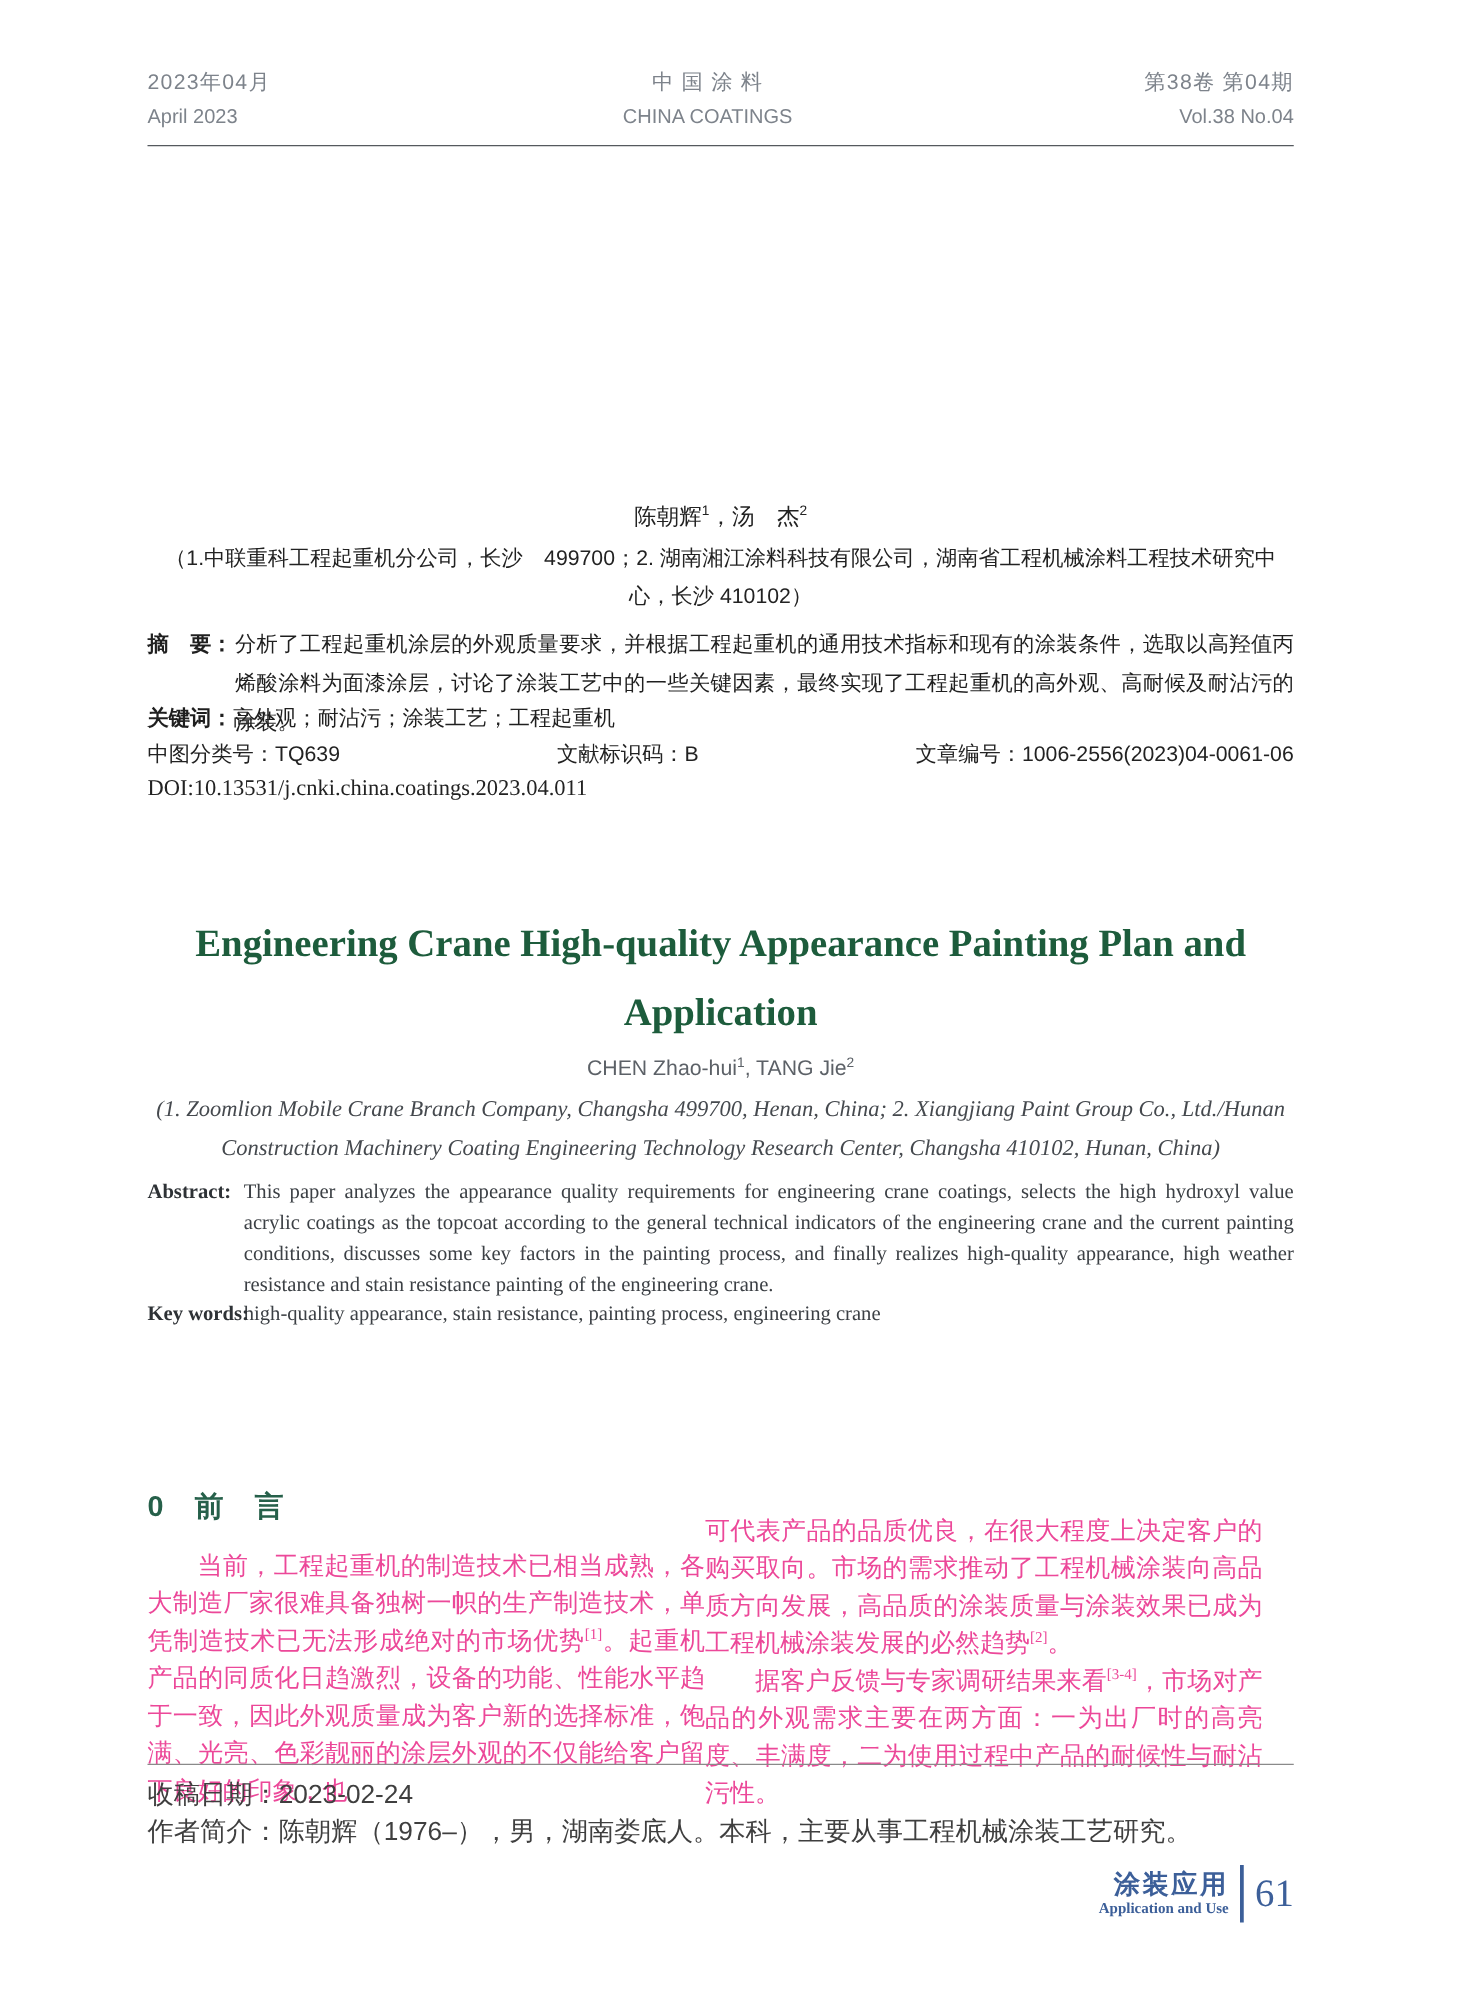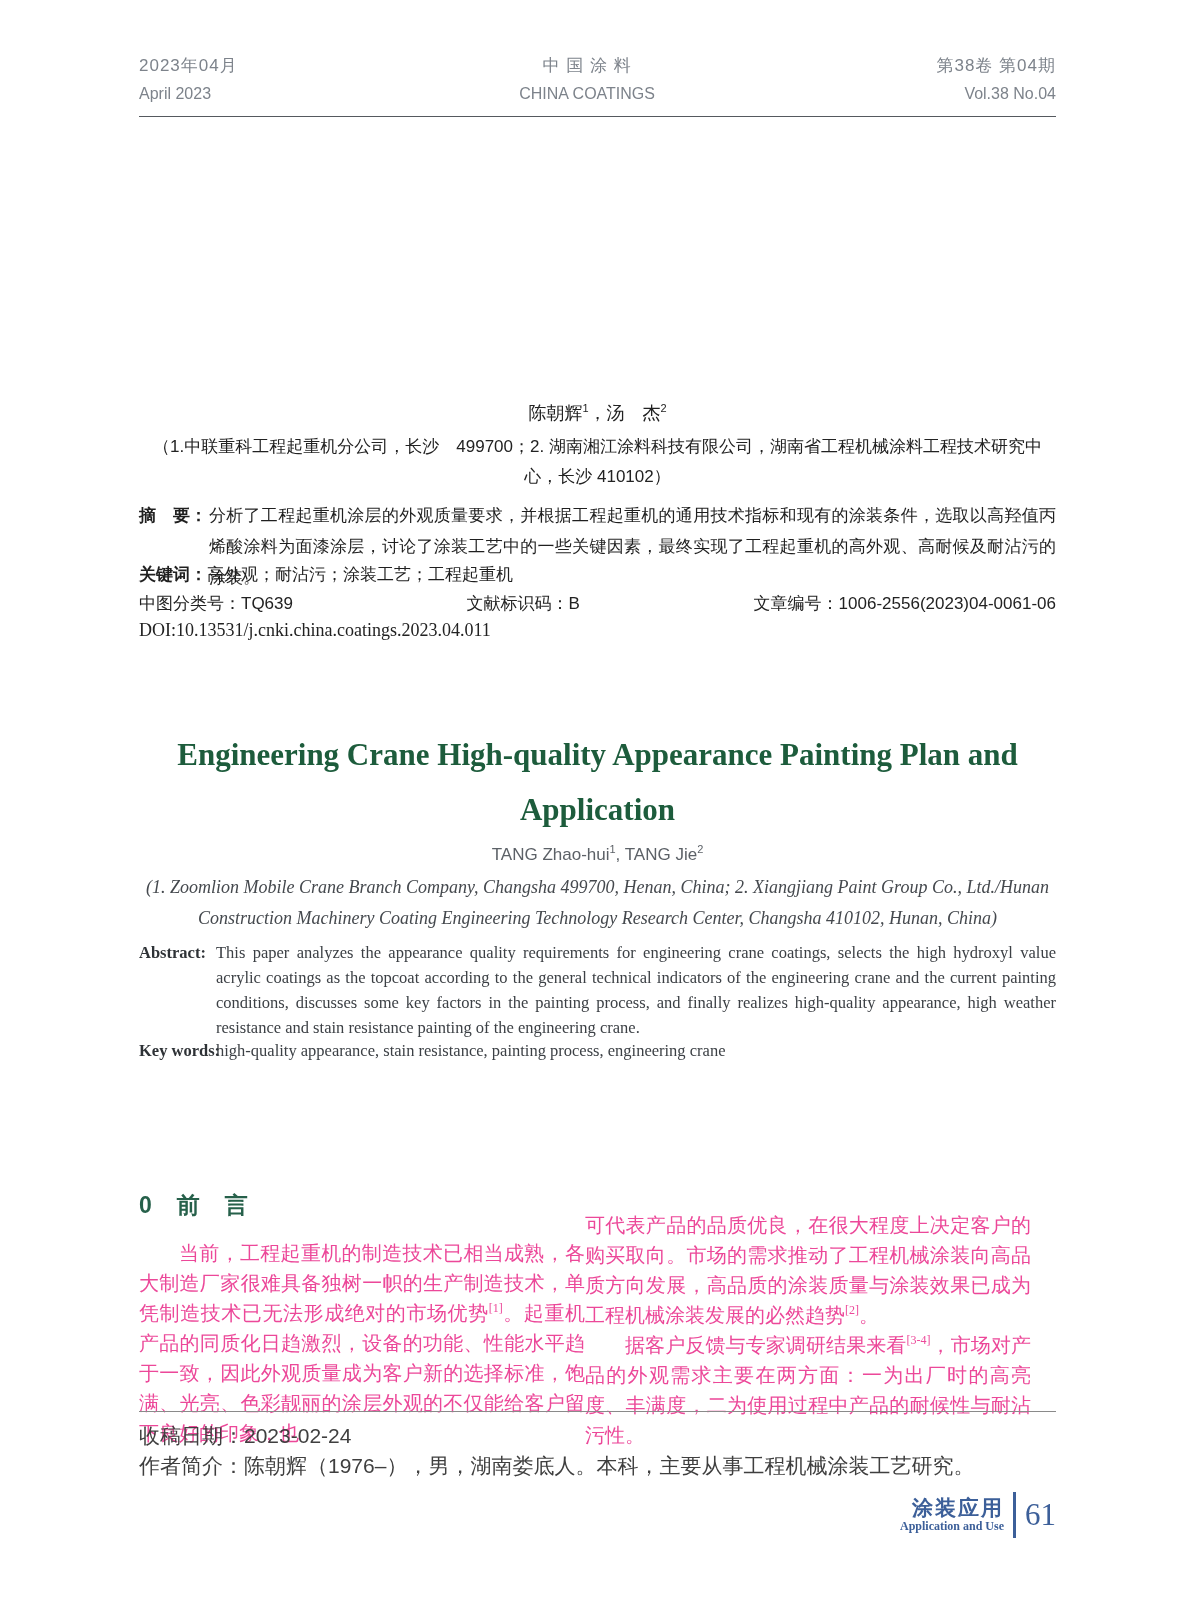--- a/index.html
+++ b/index.html
@@ -1,18 +1,18 @@
 <!DOCTYPE html>
 <html style="--green: #1d5c3c; --blue: #3c5f99;"><head>
 <meta charset="utf-8">
 <style>
   html,body{margin:0;padding:0;background:#ffffff;}
   .page{position:relative;width:1187px;height:1600px;background:#ffffff;overflow:hidden;
         font-family:"Liberation Sans","DejaVu Sans",sans-serif;color:#1f1f1f;}
-  .content{position:absolute;left:139px;top:0;width:917px;height:1600px;}
+  .content{position:absolute;left:118px;top:0;width:917px;height:1600px;}
   .abs{position:absolute;left:0;right:0;}
 
   
   .header{top:52px;display:flex;justify-content:space-between;align-items:flex-start;
           color:#7d838b;font-size:17px;line-height:28px;
           border-bottom:1.5px solid #55595e;padding-bottom:8px;}
   .header .h-center{text-align:center;}
   .header .h-right{text-align:right;}
   .h-zh{letter-spacing:1px;}
   .h-en{font-size:16px;}
@@ -112,21 +112,21 @@
     <div class="abs meta-row">
       <span>中图分类号：TQ639</span>
       <span>文献标识码：B</span>
       <span>文章编号：1006-2556(2023)04-0061-06</span>
     </div>
 
     <div class="abs doi">DOI:10.13531/j.cnki.china.coatings.2023.04.011</div>
 
     <h2 class="abs title-en">Engineering Crane High-quality Appearance Painting Plan and Application</h2>
 
-    <div class="abs authors-en"><span>TANG Zhao-hui</span><sup class="sup">1</sup><span>, TANG Jie</span><sup class="sup">2</sup></div>
+    <div class="abs authors-en"><span>CHEN Zhao-hui</span><sup class="sup">1</sup><span>, TANG Jie</span><sup class="sup">2</sup></div>
 
     <div class="abs affil-en">(1. Zoomlion Mobile Crane Branch Company, Changsha 499700, Henan, China; 2. Xiangjiang Paint Group Co., Ltd./Hunan Construction Machinery Coating Engineering Technology Research Center, Changsha 410102, Hunan, China)</div>
 
     <div class="abs abstract-en">
       <span class="label">Abstract:</span>
       <span>This paper analyzes the appearance quality requirements for engineering crane coatings, selects the high hydroxyl value acrylic coatings as the topcoat according to the general technical indicators of the engineering crane and the current painting conditions, discusses some key factors in the painting process, and finally realizes high-quality appearance, high weather resistance and stain resistance painting of the engineering crane.</span>
     </div>
 
     <div class="abs keywords-en">
       <span class="label">Key words:</span>

